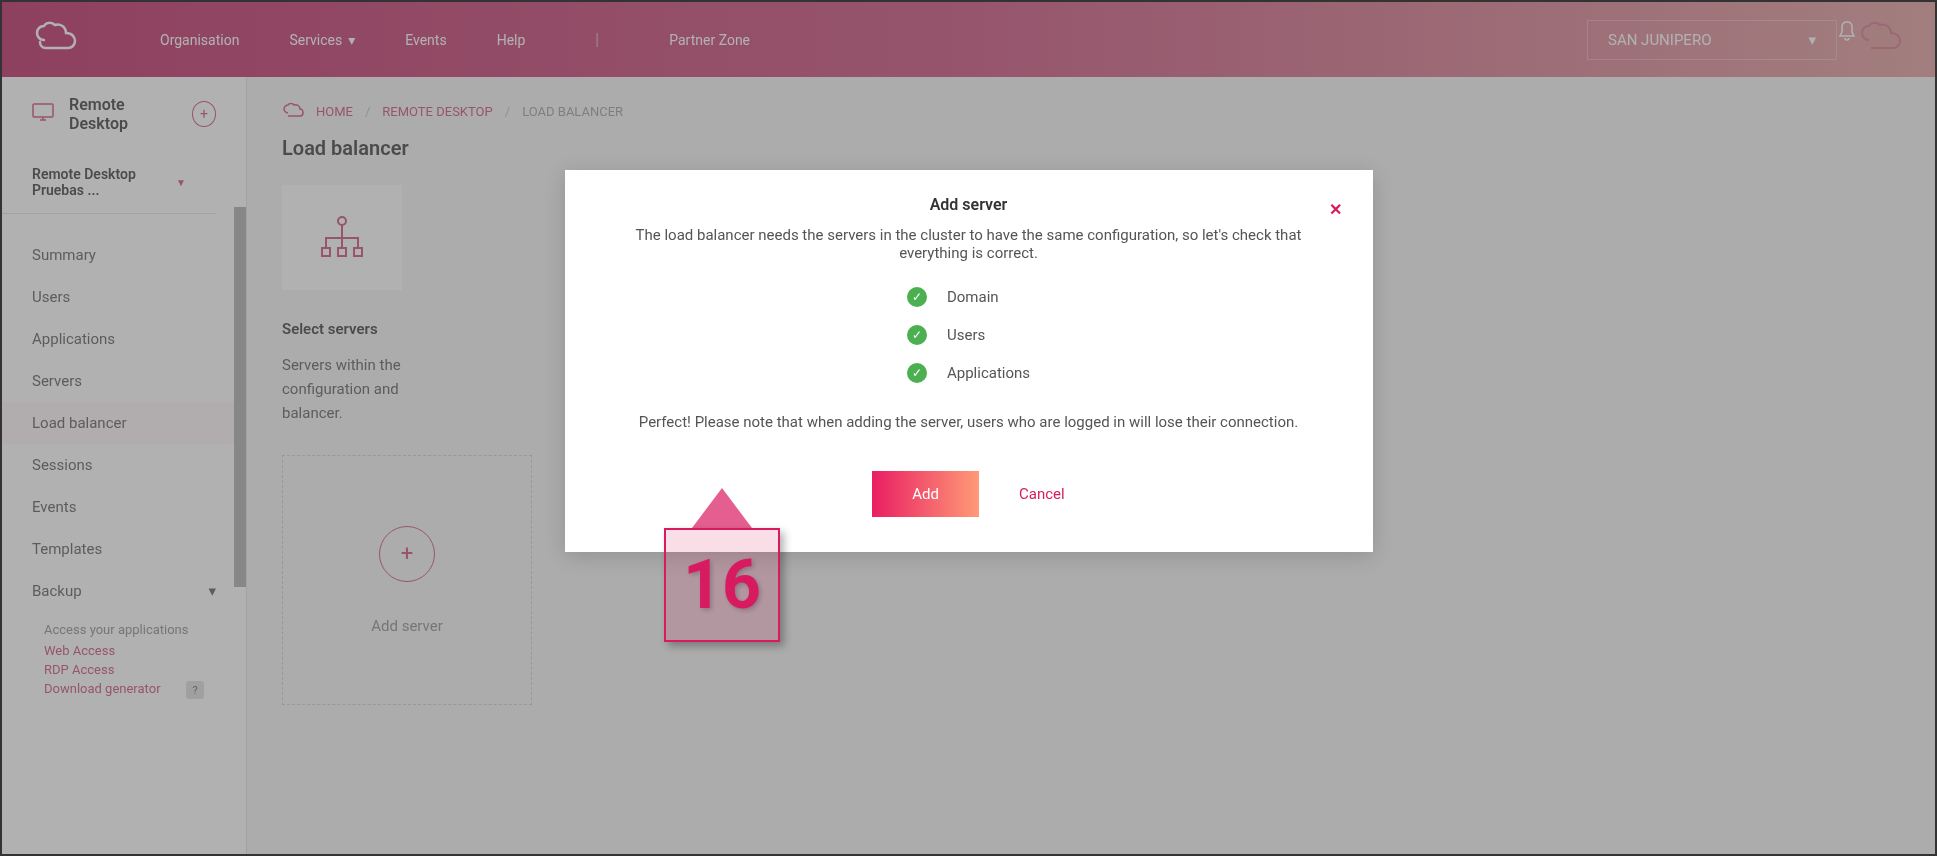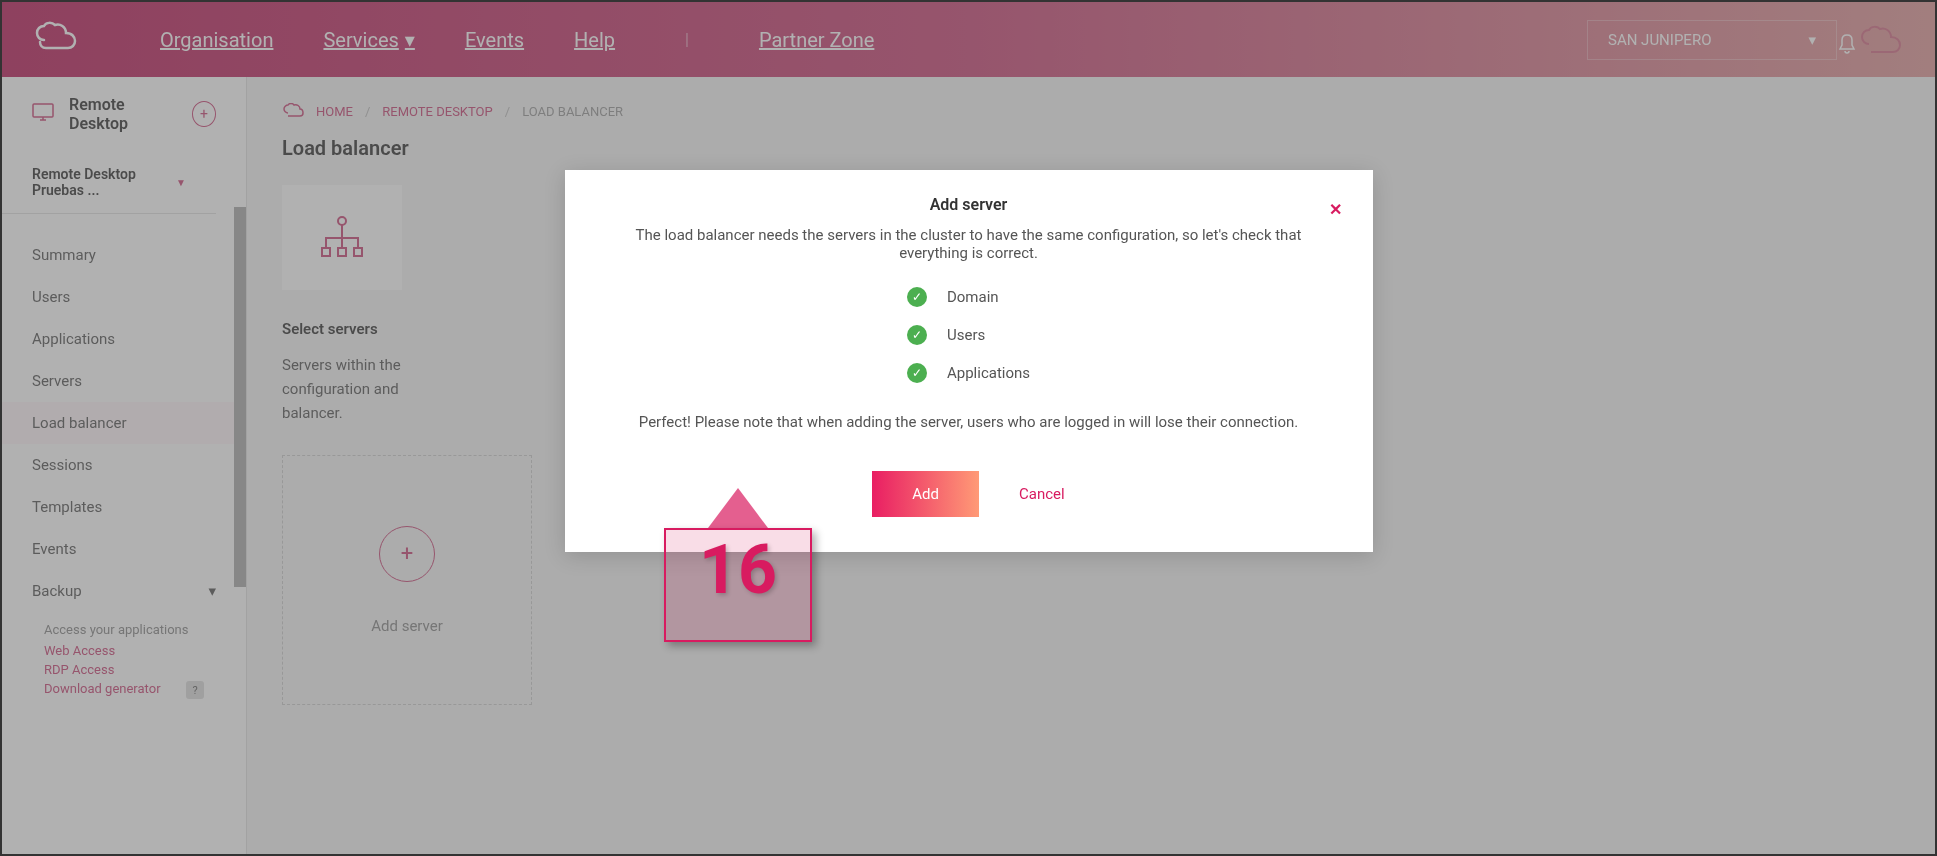--- a/index.html
+++ b/index.html
@@ -9,23 +9,23 @@
       background: linear-gradient(90deg, #b91e5a 0%, #c94676 50%, #e09999 100%);
       height: 75px;
       display: flex;
       align-items: center;
       padding: 0 30px;
       position: relative;
     }
     .logo-main { color: #fff; font-size: 32px; margin-right: 80px; }
     .logo-svg { width: 48px; height: 32px; }
     .nav-items { display: flex; gap: 50px; align-items: center; }
-    .nav-item { color: #fff; font-size: 20px; cursor: pointer; display: flex; align-items: center; gap: 6px; text-decoration: underline; }
+    .nav-item { color: #fff; font-size: 14px; cursor: pointer; display: flex; align-items: center; gap: 6px; }
     .nav-divider { color: #fff; opacity: 0.5; margin: 0 20px; }
-    .header-right { margin-left: auto; display: flex; align-items: flex-end; }
+    .header-right { margin-left: auto; display: flex; align-items: flex-start; }
     .org-select { 
       border: 1px solid rgba(255,255,255,0.3); 
       padding: 10px 20px; 
       color: #fff; 
       font-size: 15px;
       width: 250px;
       display: flex;
       justify-content: space-between;
       align-items: center;
       cursor: pointer;
@@ -239,24 +239,24 @@
     .callout-arrow { 
       width: 0; height: 0; 
       border-left: 30px solid transparent;
       border-right: 30px solid transparent;
       border-bottom: 40px solid rgba(216, 27, 96, 0.7);
       margin: 0 auto;
     }
     .callout-box { 
       background: rgba(216, 27, 96, 0.15); 
       border: 2px solid #d81b60;
-      width: 148px; 
+      width: 116px; 
       height: 114px;
       display: flex;
-      align-items: flex-start;
+      align-items: center;
       justify-content: center;
       box-shadow: 4px 4px 8px rgba(0,0,0,0.3);
     }
     .callout-number { 
       font-size: 68px; 
       font-weight: bold; 
       color: #d81b60;
       text-shadow: 2px 2px 4px rgba(0,0,0,0.2);
     }
   </style>
@@ -315,22 +315,22 @@
       <span>Remote Desktop Pruebas ...</span>
       <span class="subtitle-chevron">▼</span>
     </div>
     <ul class="sidebar-menu">
       <li class="sidebar-menu-item">Summary</li>
       <li class="sidebar-menu-item">Users</li>
       <li class="sidebar-menu-item">Applications</li>
       <li class="sidebar-menu-item">Servers</li>
       <li class="sidebar-menu-item active">Load balancer</li>
       <li class="sidebar-menu-item">Sessions</li>
+      <li class="sidebar-menu-item">Events</li>
       <li class="sidebar-menu-item">Templates</li>
-      <li class="sidebar-menu-item">Events</li>
       <li class="sidebar-menu-item">
         <span>Backup</span>
         <span>▾</span>
       </li>
     </ul>
     <div class="sidebar-scrollbar"></div>
     <div class="sidebar-footer">
       <div class="sidebar-footer-label">Access your applications</div>
       <div class="sidebar-footer-link">Web Access</div>
       <div class="sidebar-footer-link">RDP Access</div>

